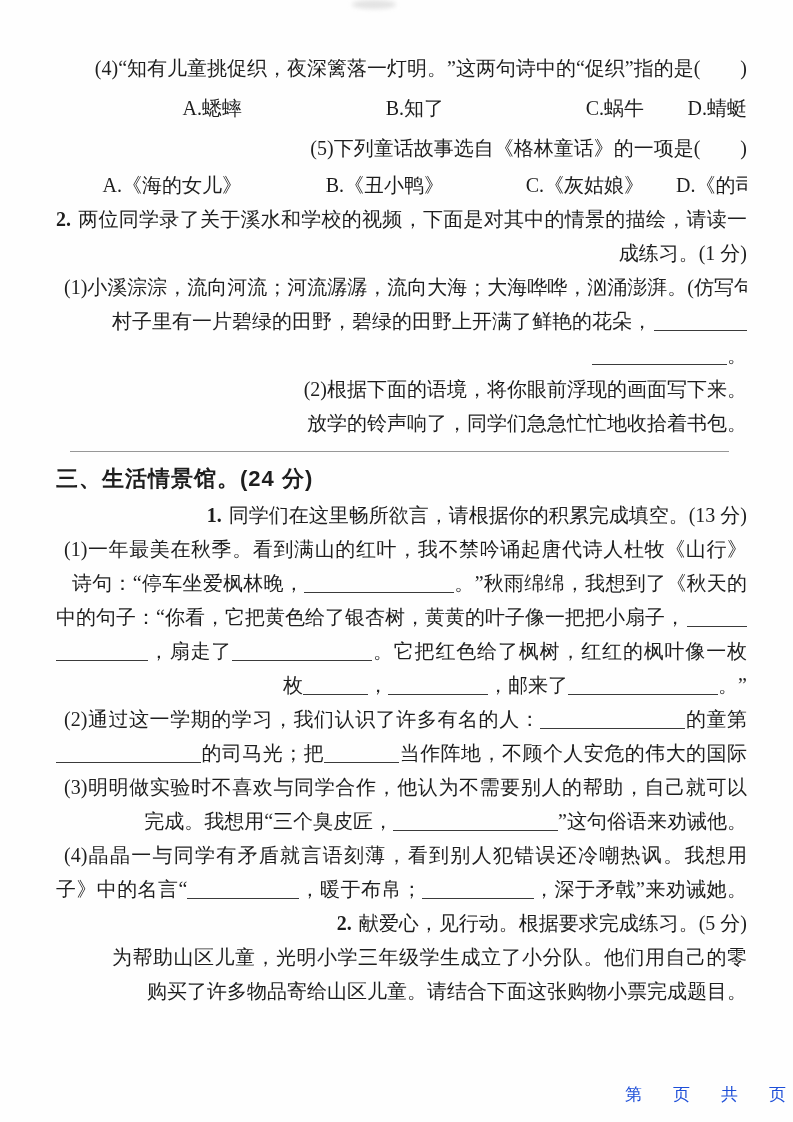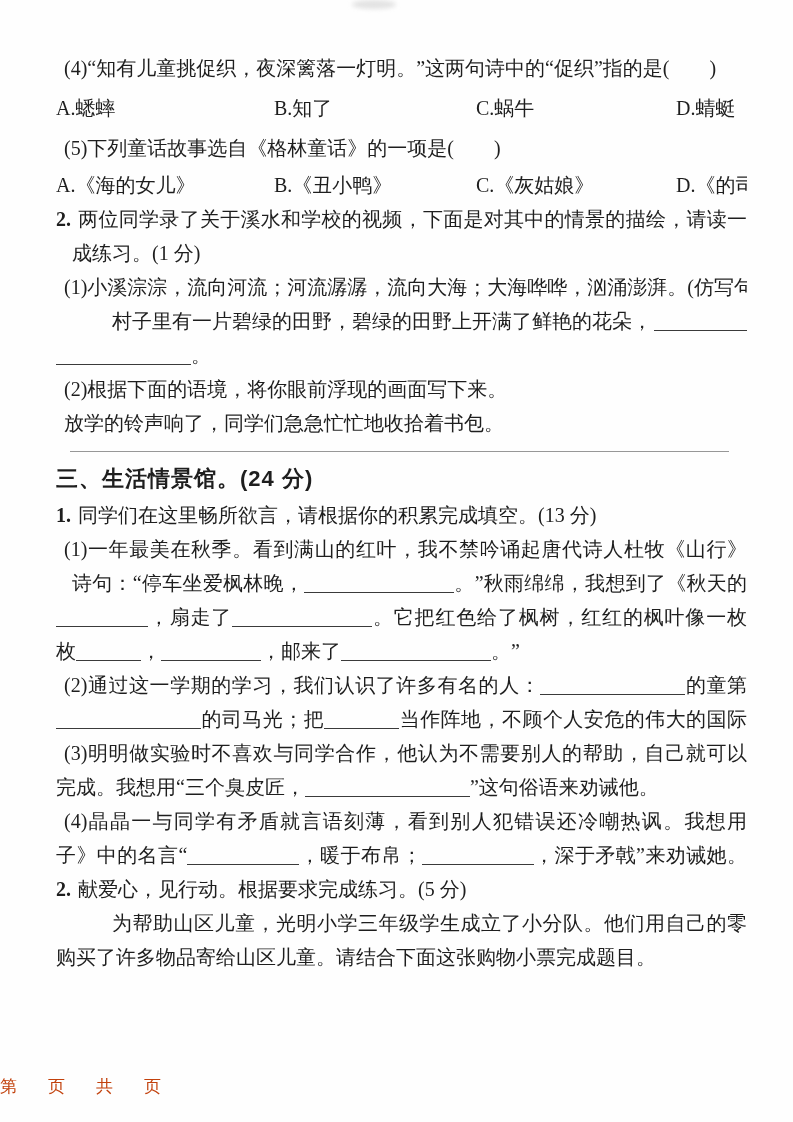--- a/index.html
+++ b/index.html
@@ -8,21 +8,21 @@
     width:793px;height:1122px;
     background:#fefefe;
     overflow:hidden;
     font-family:"Liberation Serif","DejaVu Serif",serif;
     color:#1e1e1e;
     margin:0 auto;
   }
   .content{position:absolute;left:56px;right:46px;top:48px;}
   .line{
     font-size:20px;line-height:34px;height:34px;
-    white-space:nowrap;overflow:hidden;
+    white-space:nowrap;overflow:hidden;text-align:right;
   }
   .lg{line-height:40px;height:40px;}
   .fill{white-space:normal;text-align:justify;text-align-last:justify;}
   .sub{padding-left:8px;}
   .cont16{padding-left:16px;}
   .num{font-weight:bold;padding-right:7px;}
   .opts{display:grid;grid-template-columns:186px 170px 168px 1fr;gap:32px;}
   .heading{
     font-family:"Liberation Sans","DejaVu Sans",sans-serif;
     font-weight:700;font-size:22px;line-height:38px;height:38px;
@@ -35,22 +35,22 @@
   .w150{width:150px}.w135{width:135px}.w92{width:92px}
   .w140{width:140px}.w65{width:65px}.w100{width:100px}.w145{width:145px}
   .w75{width:75px}.w165{width:165px}.w112{width:112px}
   .flexline{display:flex;white-space:nowrap;}
   .grow{flex:1;position:relative;min-width:40px;}
   .grow::after{content:"";position:absolute;left:2px;right:0;bottom:7px;border-bottom:1px solid #3a3a3a;}
   .ind .t{padding-left:56px;}
   .ti{text-indent:56px;}
   .divider{border:none;border-top:1px solid #979797;margin:11px 18px 8px 14px;}
   .footer{
-    position:absolute;bottom:24px;left:0;width:100%;
-    text-align:left;font-size:17px;letter-spacing:7px;color:#c2410c;
+    position:absolute;bottom:16px;left:0;width:100%;
+    text-align:right;font-size:17px;letter-spacing:7px;color:#1d4ed8;
   }
   .smudge{
     position:absolute;left:352px;top:0;width:44px;height:9px;
     background:#e3e3e3;border-radius:50%;filter:blur(2px);
   }
 </style>
 </head>
 <body>
 
 <div class="page">
@@ -93,20 +93,24 @@
     <div class="heading">三、生活情景馆。(24 分)</div>
 
     <div class="line">
       <span class="num">1.</span><span>同学们在这里畅所欲言，请根据你的积累完成填空。(13 分)</span>
     </div>
 
     <div class="line sub fill">(1)一年最美在秋季。看到满山的红叶，我不禁吟诵起唐代诗人杜牧《山行》中的</div>
     <div class="line cont16 fill">
       <span>诗句：“停车坐爱枫林晚，</span><span class="blank w150"></span><span>。”秋雨绵绵，我想到了《秋天的雨》</span>
     </div>
+    <div class="line flexline">
+      <span class="t">中的句子：“你看，它把黄色给了银杏树，黄黄的叶子像一把把小扇子，</span>
+        <span class="grow"></span>
+    </div>
     <div class="line fill">
       <span class="blank w92"></span><span>，扇走了</span><span class="blank w140"></span><span>。它把红色给了枫树，红红的枫叶像一枚</span>
     </div>
     <div class="line">
       <span>枚</span><span class="blank w65"></span><span>，</span><span class="blank w100"></span><span>，邮来了</span><span class="blank w150"></span><span>。”</span>
     </div>
 
     <div class="line sub fill">
       <span>(2)通过这一学期的学习，我们认识了许多有名的人：</span><span class="blank w145"></span><span>的童第周；</span>
     </div>

